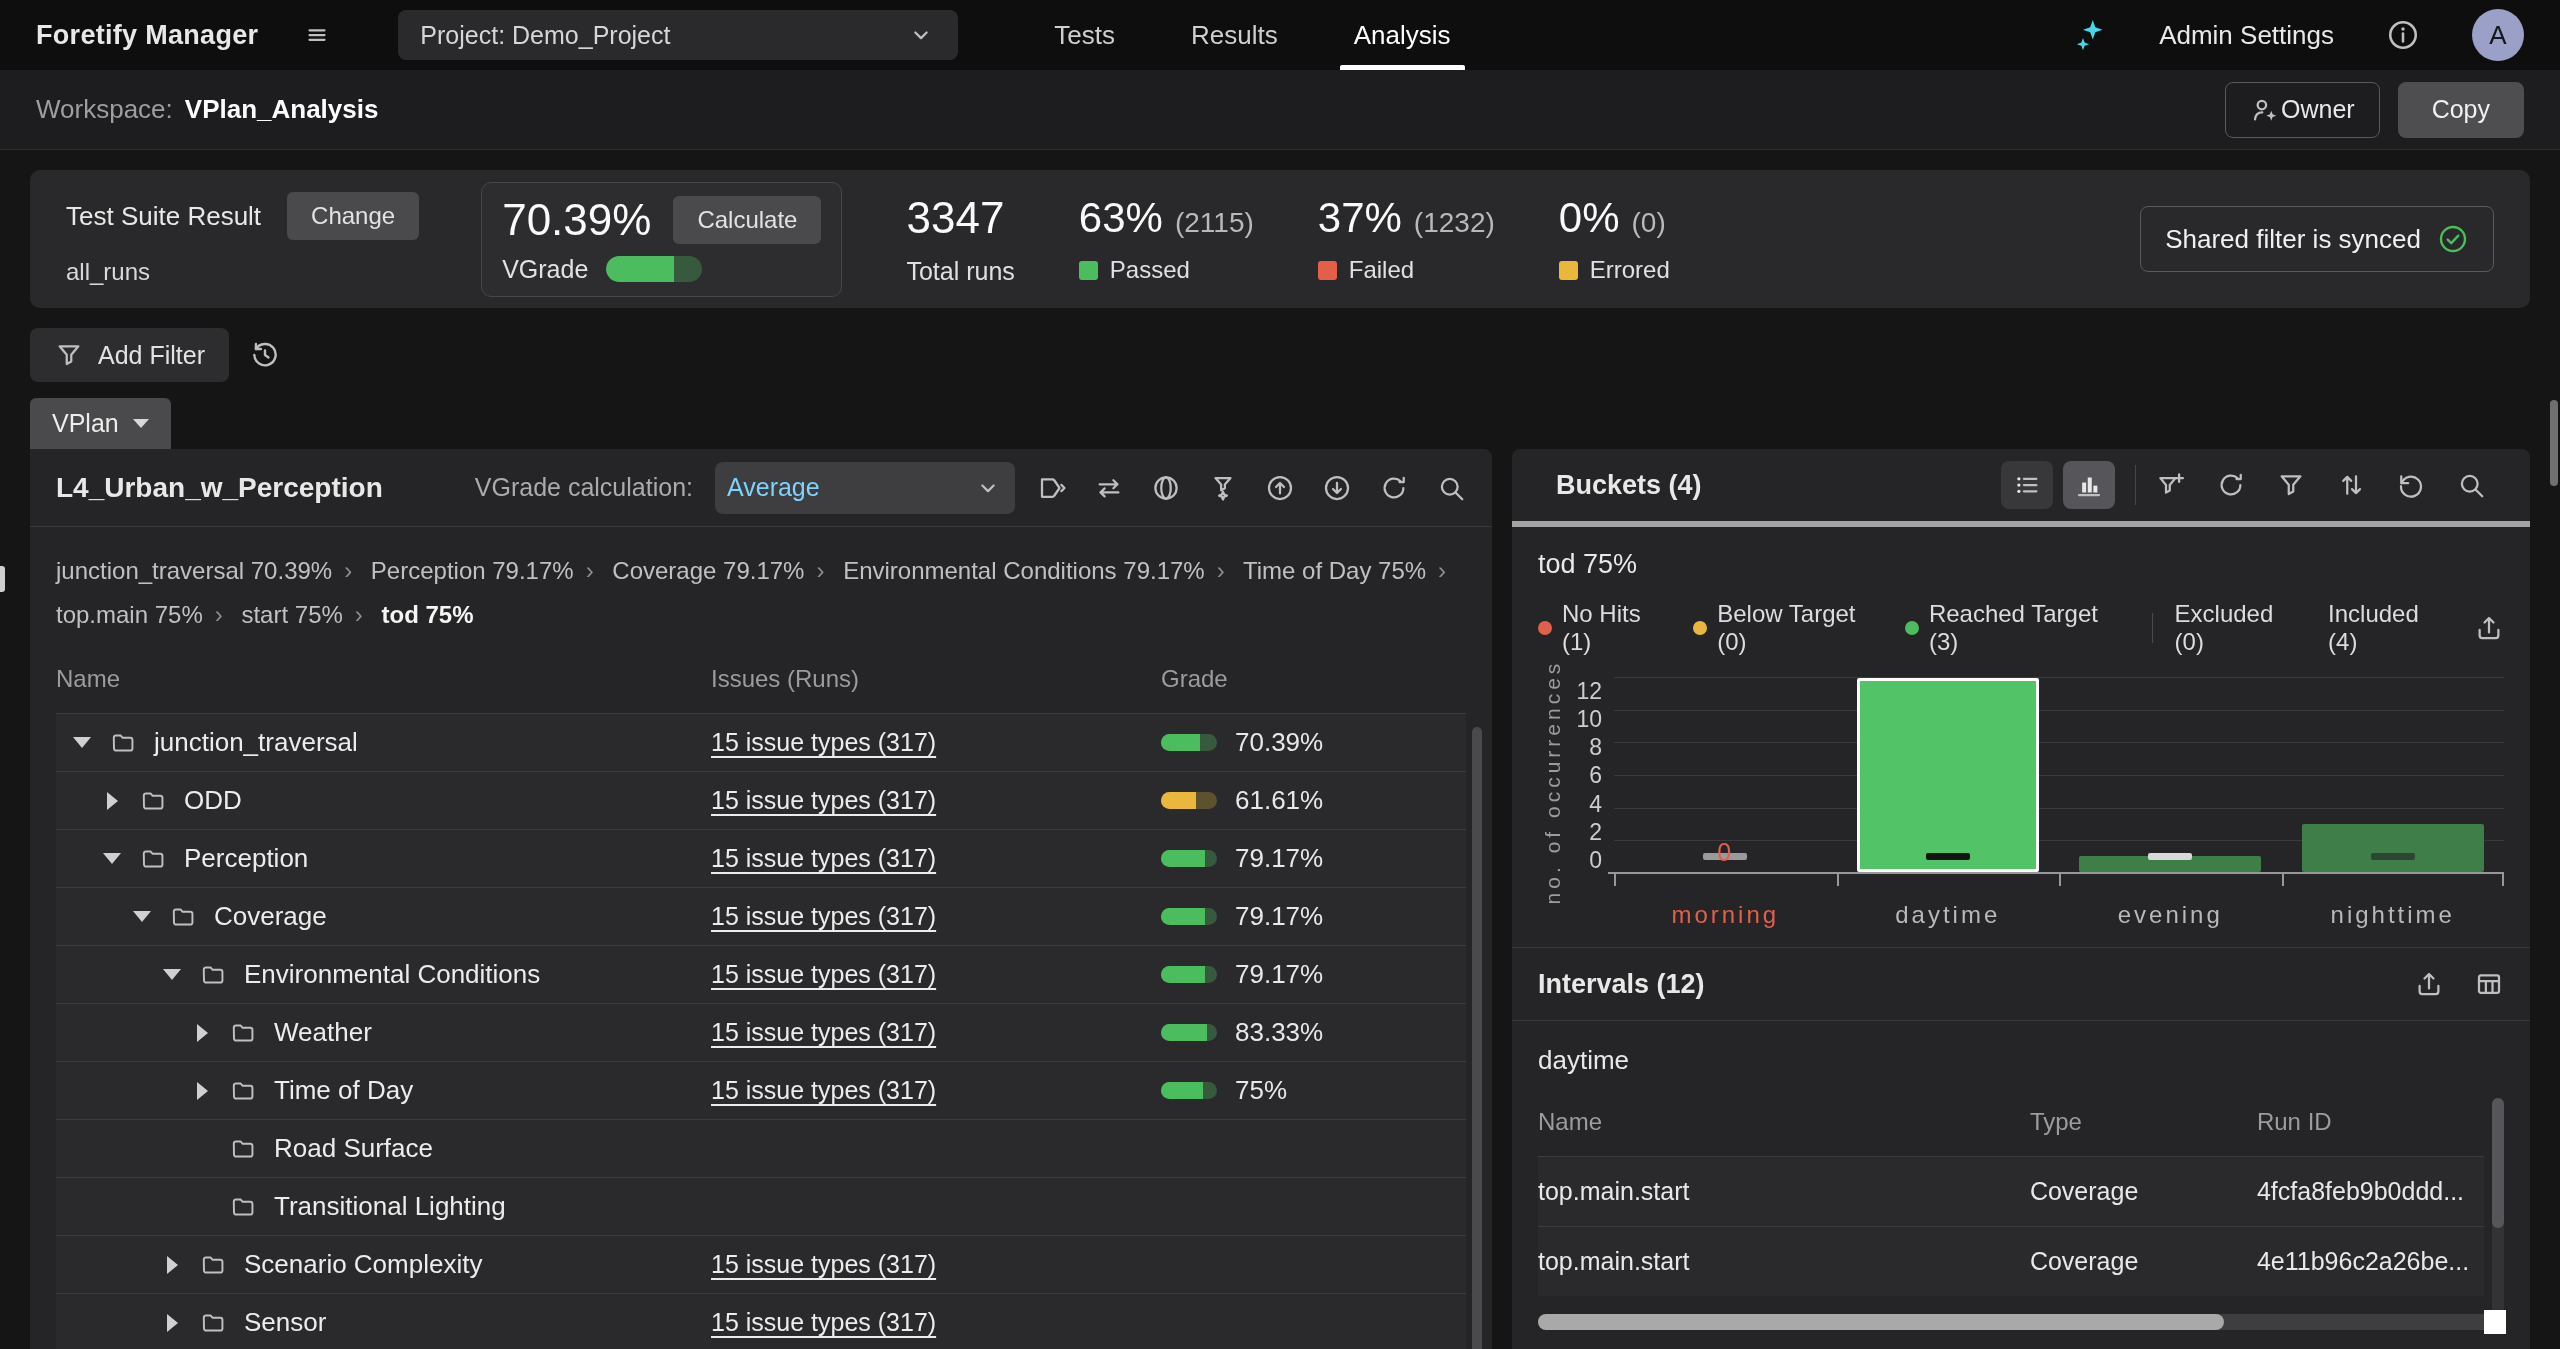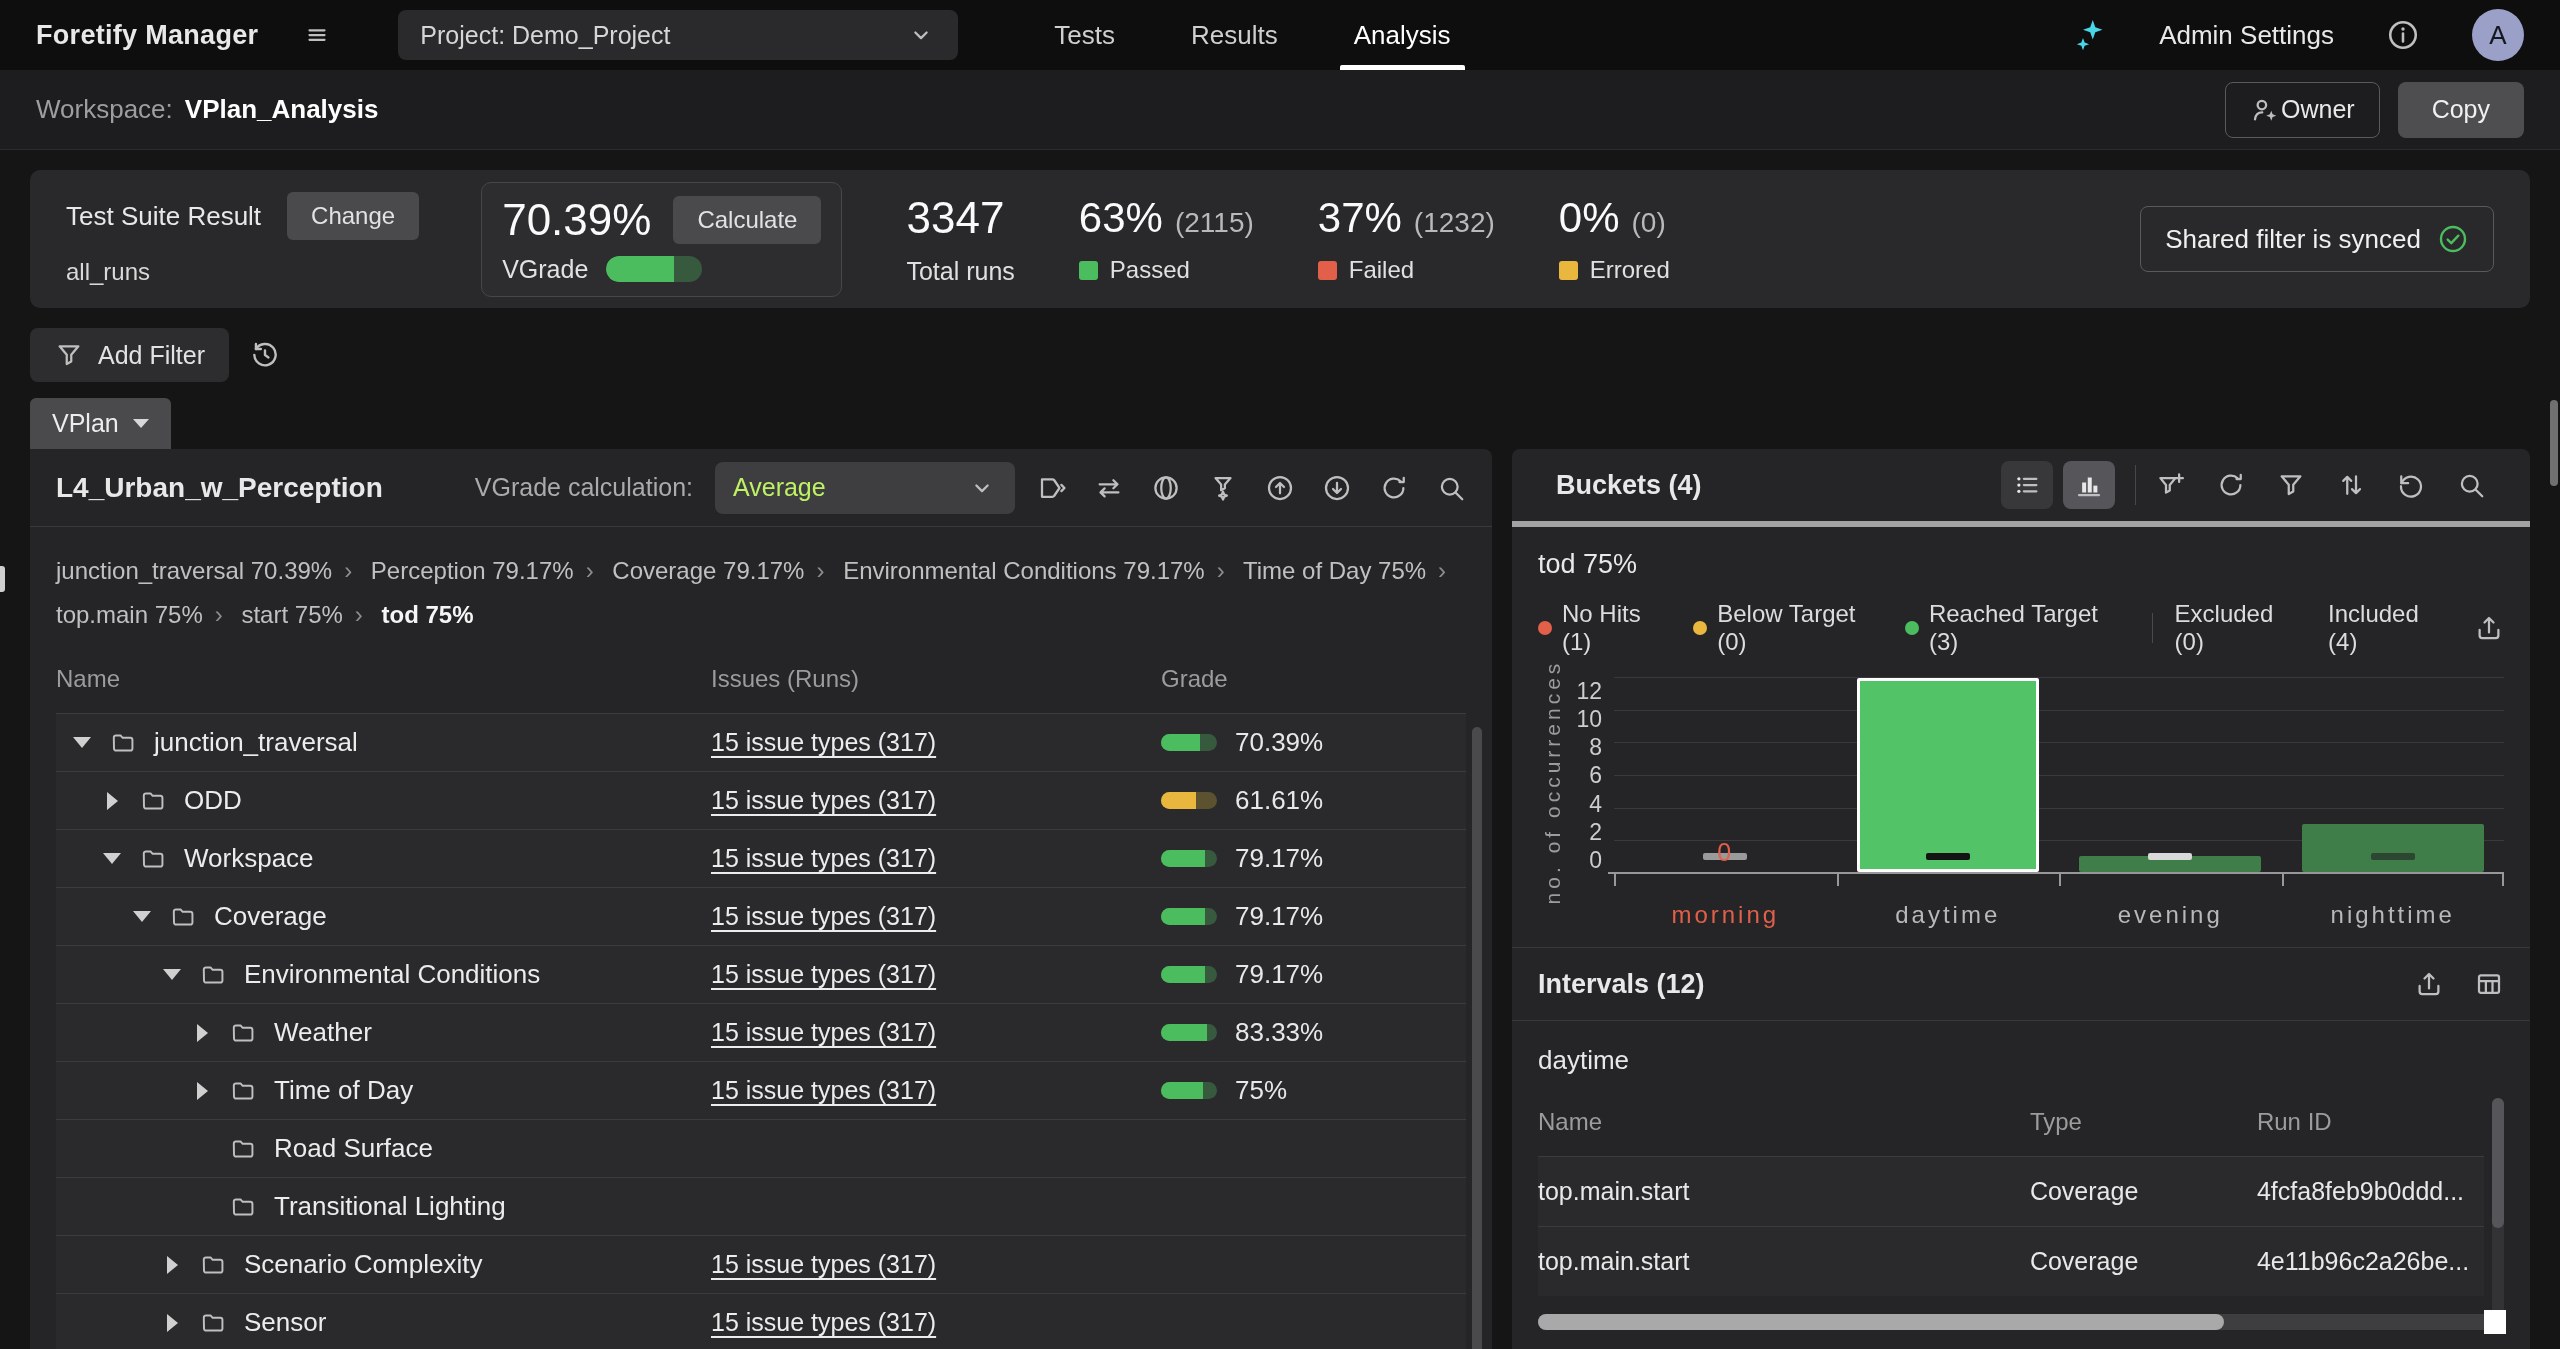--- a/index.html
+++ b/index.html
@@ -74,21 +74,21 @@
   
   .panels { margin:0 30px; display:flex; gap:20px; height:932px; }
   .panel { background:#252527; border-radius:0 8px 8px 8px; }
   .left-panel { width:1462px; flex:none; }
   .right-panel { flex:1; border-radius:8px; position:relative; }
 
   .lp-header { height:78px; border-bottom:1px solid #39393b; display:flex; align-items:center; padding:0 26px; }
   .lp-title { font-size:28px; font-weight:600; }
   .calc-label { margin-left:auto; font-size:25px; color:#ababab; }
   .calc-select { width:300px; height:52px; background:#3e3e40; border-radius:8px; margin:0 22px;
-    display:flex; align-items:center; padding:0 18px; font-size:25px; color:#bef264; cursor:pointer; }
+    display:flex; align-items:center; padding:0 12px; font-size:25px; color:#7dd3fc; cursor:pointer; }
   .calc-select svg { margin-left:auto; }
   .lp-icons { display:flex; align-items:center; gap:27px; }
   .lp-icons svg, .rp-icons svg { cursor:pointer; }
 
   .breadcrumb { padding:22px 26px 4px; font-size:24px; color:#c0c0c0; line-height:44px; }
   .crumb { cursor:pointer; } .crumb-sep { margin:0 12px; color:#8d8d8d; }
   .crumb.current { color:#f5f5f5; font-weight:700; }
 
   .tree { margin:6px 26px 0; position:relative; }
   .tree-head { display:flex; color:#9c9c9c; font-size:24px; padding:18px 0 20px; }
@@ -502,21 +502,21 @@
             <span class="gtext">61.61%</span>
             </div>
         </div>
 
         <div class="trow">
           <div class="rn lv1">
               <span class="tcaret down"></span>
             <svg class="folder">
                 <use href="#i-folder"></use>
               </svg>
-            <span class="rname">Workspace</span>
+            <span class="rname">Perception</span>
             </div>
           <div class="ri"><span class="issues-link">15 issue types (317)</span></div>
           <div class="rg">
               <span class="gpill green">
                 <span class="gfill green" style="display: block; width: 79%;"></span>
               </span>
             <span class="gtext">79.17%</span>
             </div>
         </div>
 

